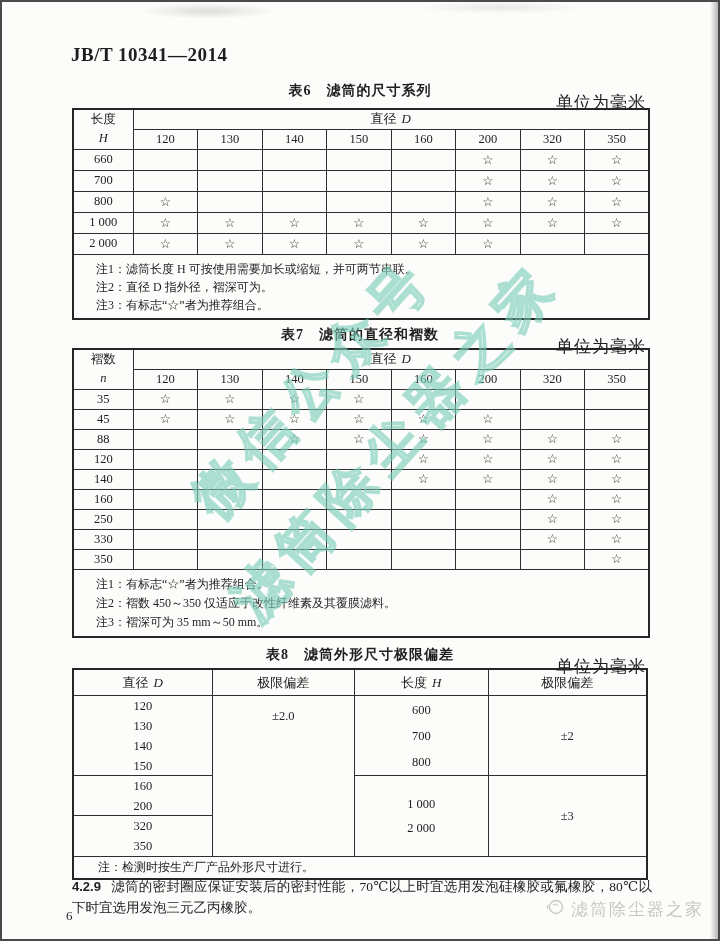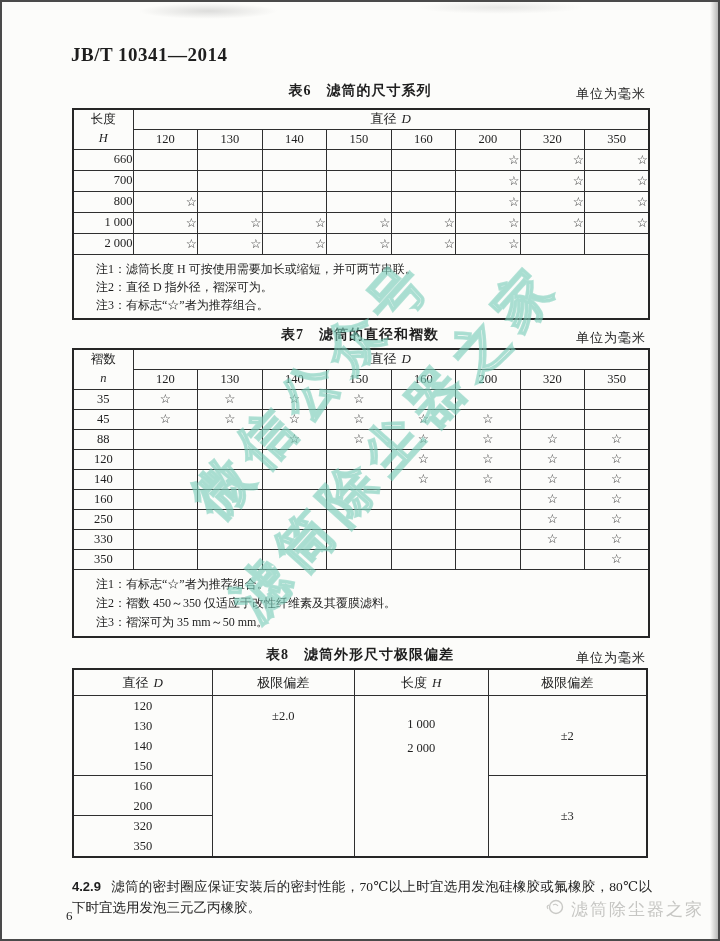--- a/index.html
+++ b/index.html
@@ -16,28 +16,28 @@
     background: linear-gradient(to right, rgba(100,100,100,0), rgba(80,80,80,0.40)); pointer-events: none; }
   .smudge1 { position: absolute; left: 138px; top: 3px; width: 140px; height: 16px;
     background: radial-gradient(ellipse at center, rgba(140,140,140,0.28), transparent 70%); }
   .smudge2 { position: absolute; left: 415px; top: 1px; width: 170px; height: 13px;
     background: radial-gradient(ellipse at center, rgba(150,150,150,0.20), transparent 70%); }
 
   .std-number { position: absolute; left: 71px; top: 44px; font-size: 19px; font-weight: bold; letter-spacing: 0.5px; }
 
   .caption { position: absolute; left: 72px; width: 576px; height: 18px; }
   .caption .cap-title { display: block; text-align: center; font-size: 14px; font-weight: bold; letter-spacing: 1px; }
-  .caption .cap-unit { position: absolute; right: 2px; top: 3px; font-size: 13px; letter-spacing: 1px; }
+  .caption .cap-unit { position: absolute; right: 2px; top: 9px; font-size: 17px; letter-spacing: 1px; }
 
   table.tbl { position: absolute; left: 72px; width: 576px; border-collapse: collapse; table-layout: fixed; border: 2px solid #262626; }
   .tbl th, .tbl td { border: 1px solid #2f2f2f; text-align: center; vertical-align: middle;
     font-weight: normal; font-size: 12.5px; padding: 0; }
   .tbl th { height: 20px; }
   .tbl td { height: 20px; }
-  #table6 td { height: 21px; text-align: right; }
+  #table6 td { height: 21px; }
   .var { font-style: italic; font-family: "Liberation Serif", serif; }
   .sp { margin-left: 5px; }
   .star-cell { font-size: 13px; color: #2c2c2c; }
   .notes-cell { text-align: left !important; padding: 5px 8px 4px 22px !important; }
   .notes-cell div { line-height: 18px; font-size: 12px; }
   #table7 .notes-cell div { line-height: 19px; font-family: Liberation Serif, serif; }
   .rowhead-2line { line-height: 19px; }
 
   
   .t8 { position: absolute; left: 72px; top: 668px; width: 576px; border: 2px solid #262626; background: transparent; }
@@ -345,34 +345,40 @@
         <div>320</div>
         <div>350</div>
       </div>
     </div>
     <div class="t8-col c2">
       <div class="t8-box last" style="height:40px">
           <div>±2.0</div>
         </div>
     </div>
     <div class="t8-col c3">
+      <div class="t8-box h3" style="height:80px">
+        <div>600</div>
+        <div>700</div>
+        <div>800</div>
+      </div>
       <div class="t8-box h2c last" style="height:80px">
         <div>1 000</div>
         <div>2 000</div>
       </div>
     </div>
     <div class="t8-col c4">
       <div class="t8-box" style="height:80px">
           <div>±2</div>
         </div>
       <div class="t8-box last" style="height:80px">
           <div>±3</div>
         </div>
     </div>
   </div>
+  <div class="t8-note">注：检测时按生产厂产品外形尺寸进行。</div>
 </div>
 
 <div class="para">
   <span class="para-num">4.2.9</span><span>滤筒的密封圈应保证安装后的密封性能，70℃以上时宜选用发泡硅橡胶或氟橡胶，80℃以下时宜选用发泡三元乙丙橡胶。</span>
 </div>
 
 <div class="page-num">6</div>
 
 <div class="brand">
   <span>

